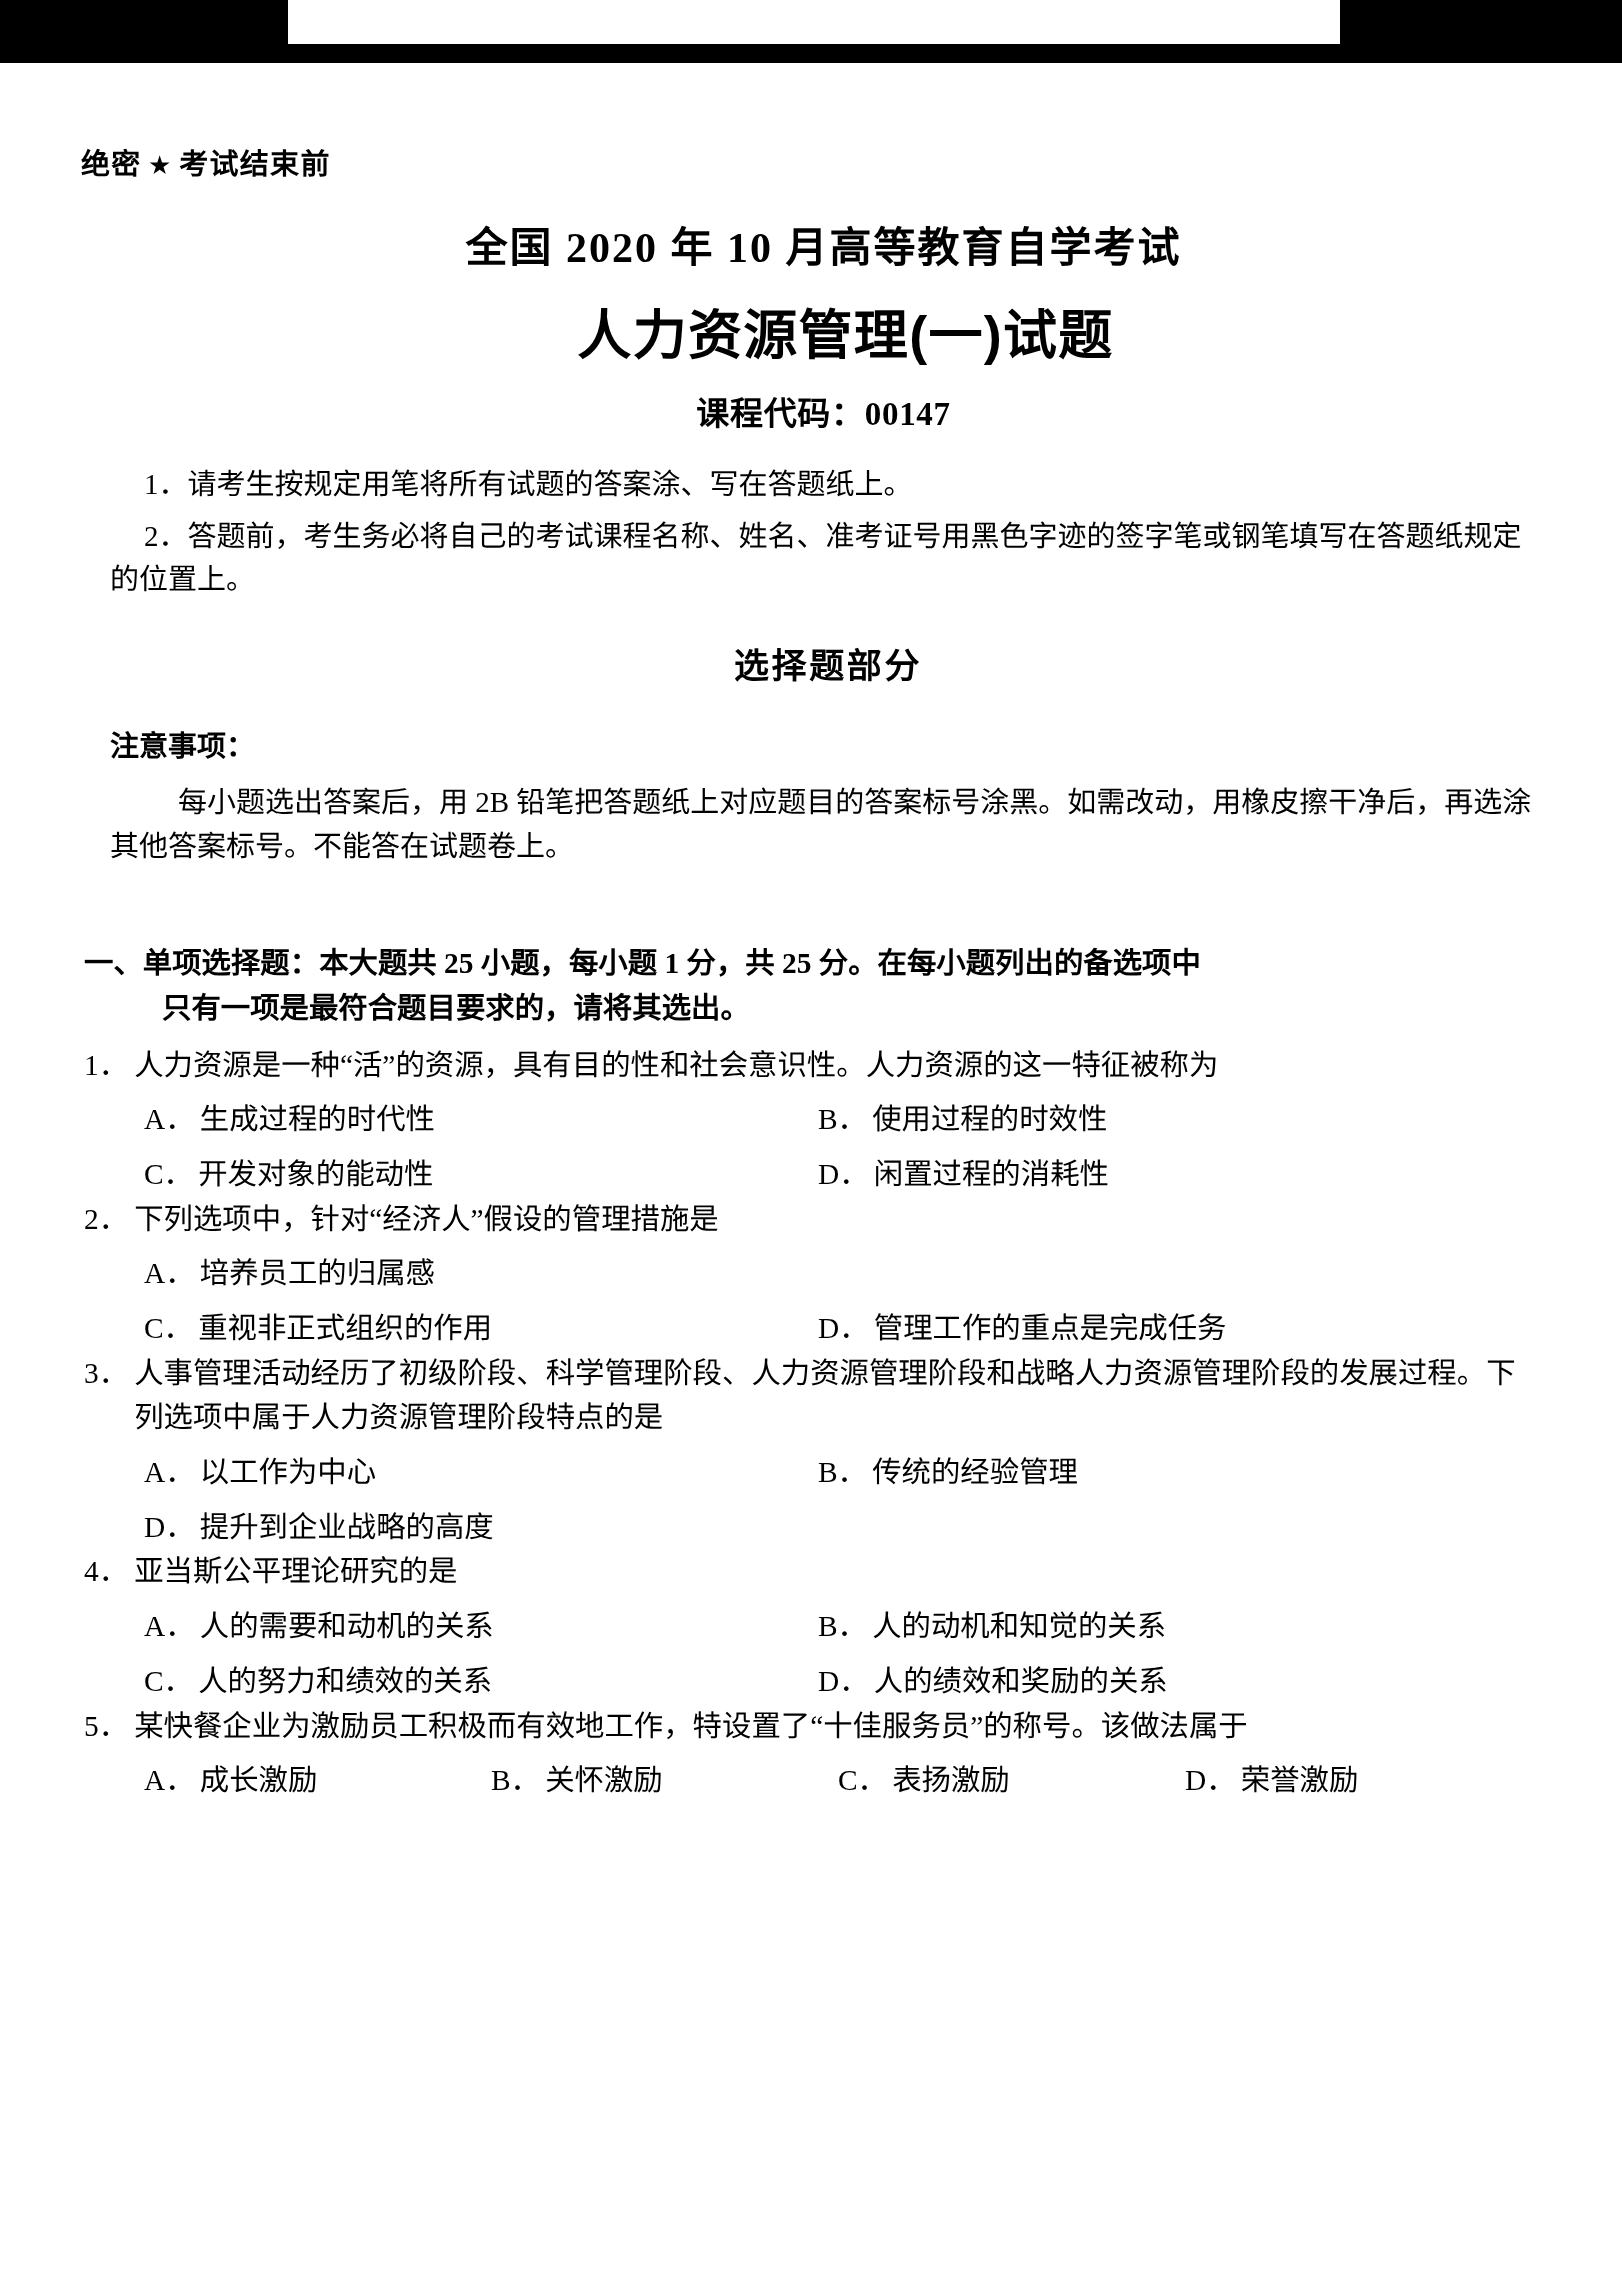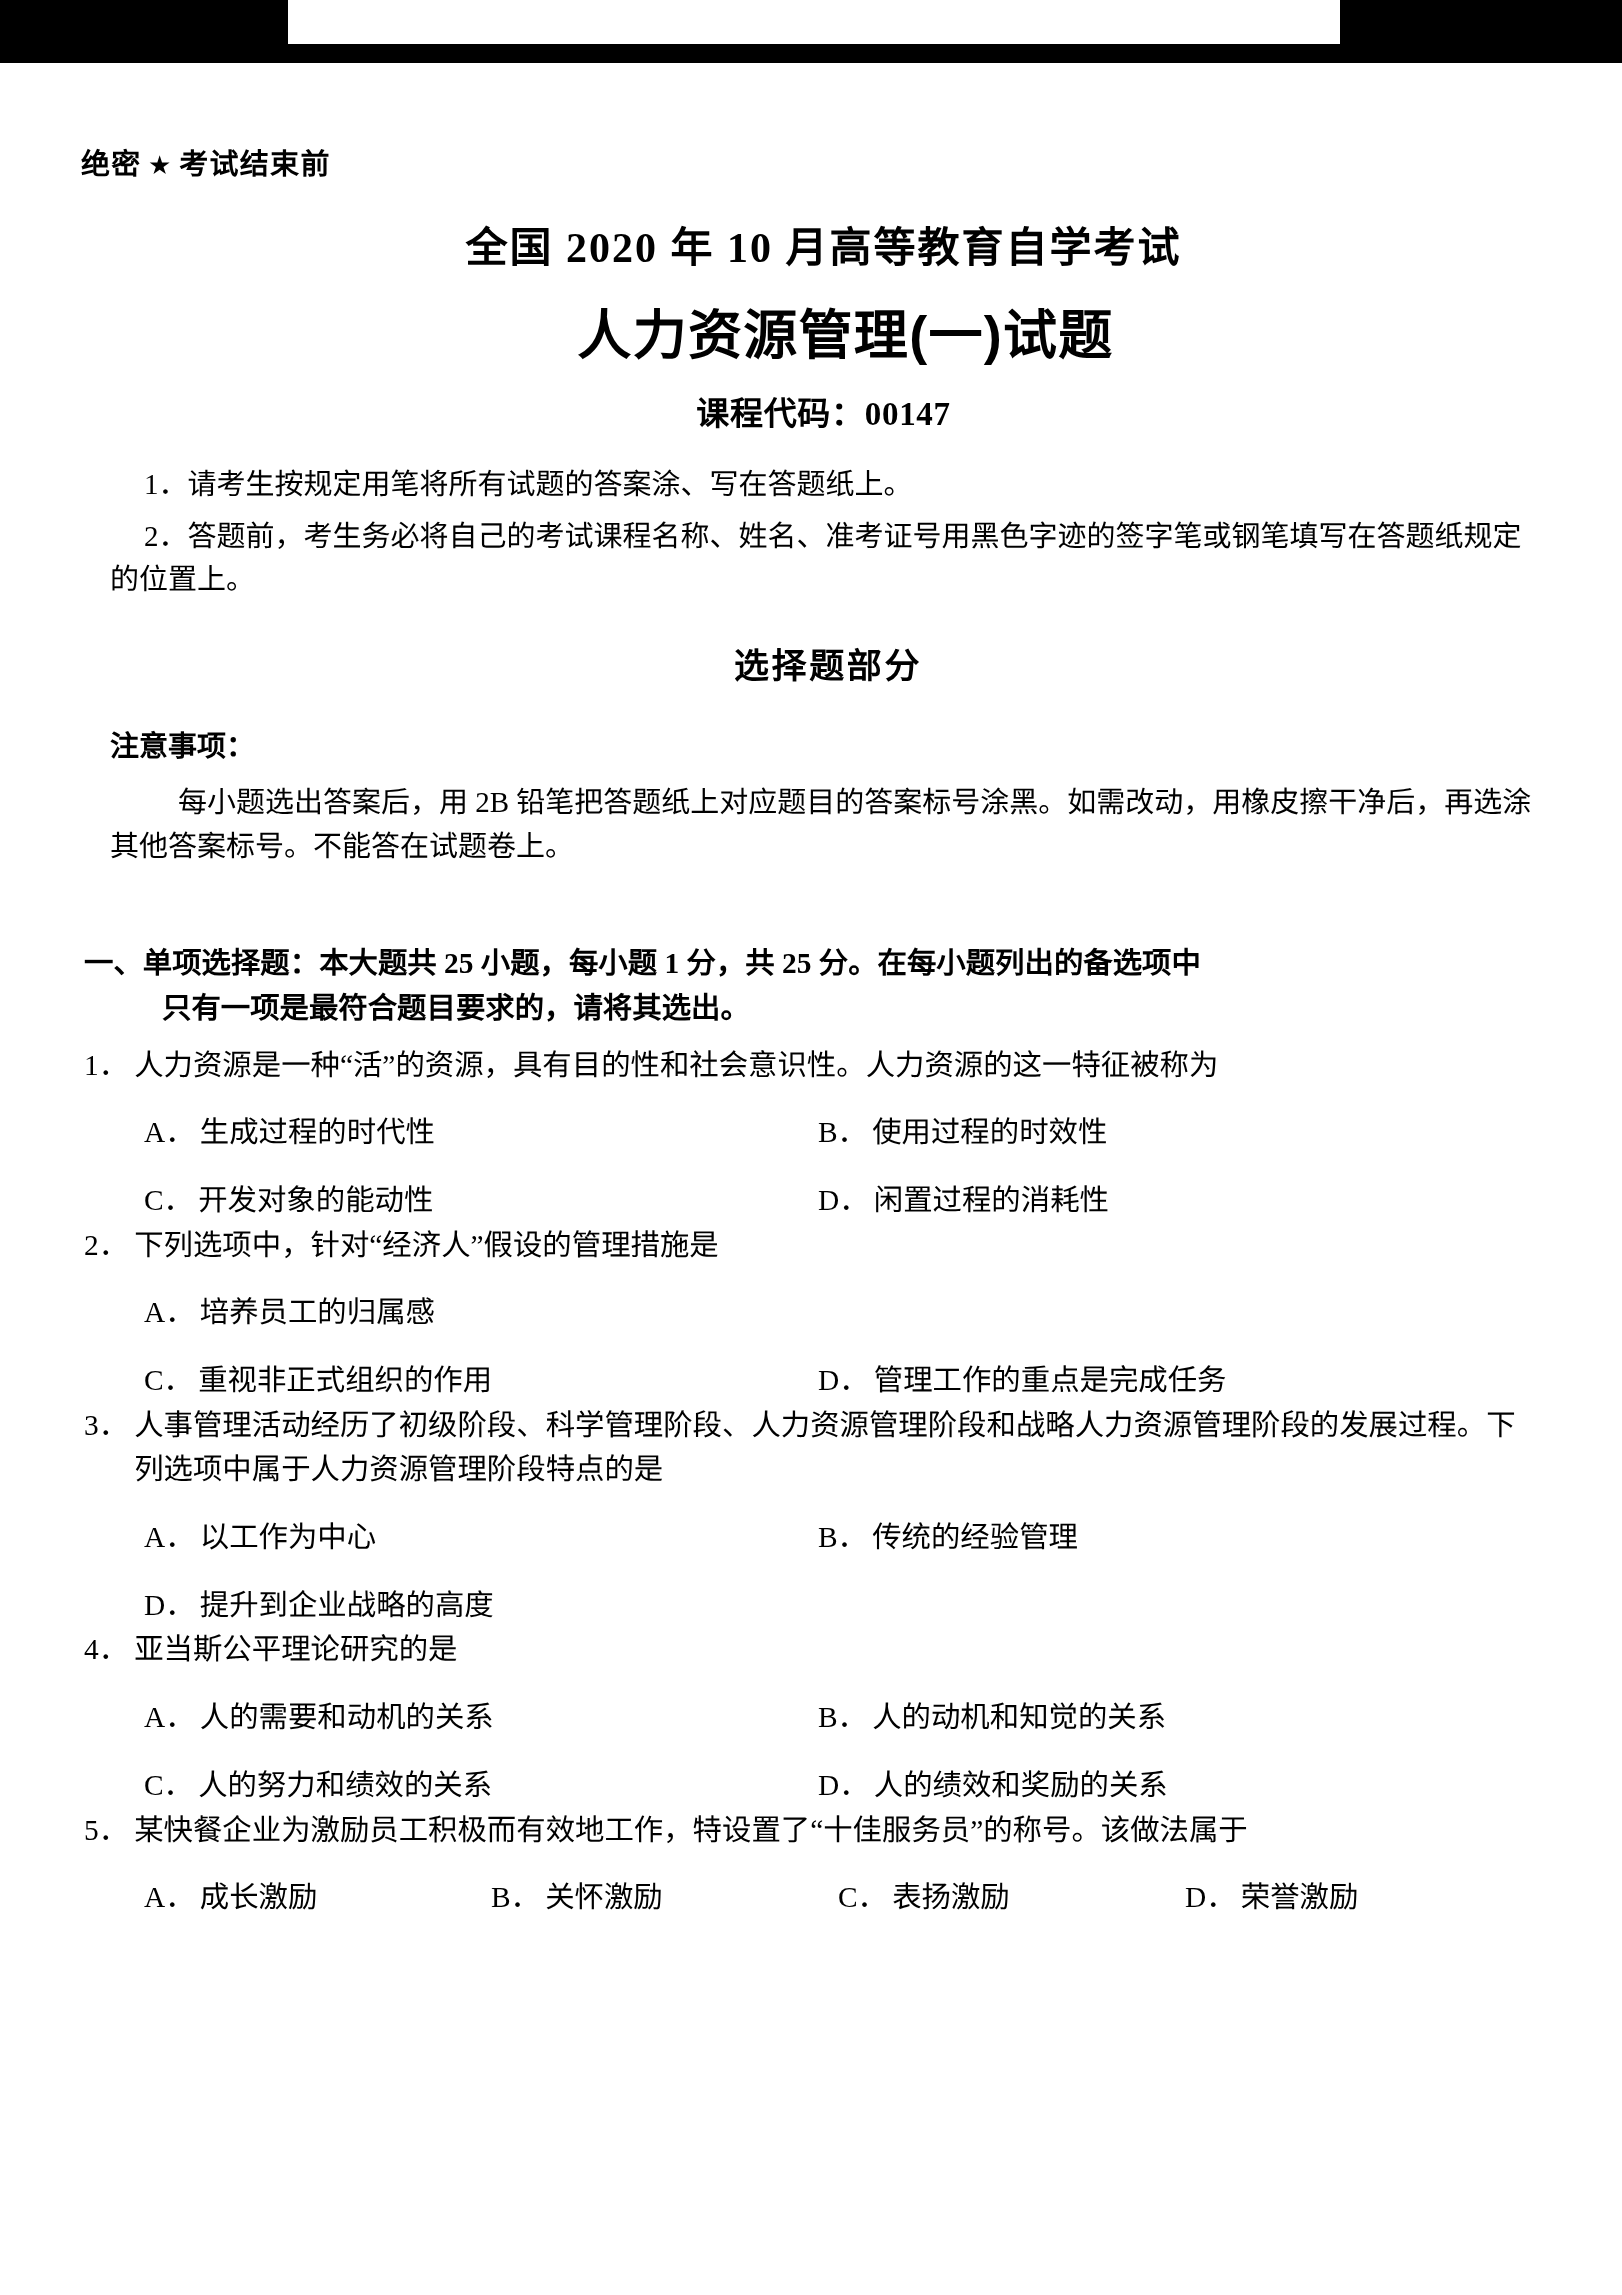--- a/index.html
+++ b/index.html
@@ -143,21 +143,21 @@
   }
   .qtext {
     flex: 1 1 auto;
   }
 
   .opts {
     margin: 5.2px 0 0 0;
   }
   .opts-row {
     display: flex;
-    margin-top: 23px;
+    margin-top: 10px;
   }
   .opts.cols2 .opt {
     flex: 0 0 auto;
     font-size: 29.4px;
   }
   .opts.cols2 .opt:nth-child(1) { width: 674px; margin-left: 60px; }
   .opts.cols2 .opt:nth-child(2) { width: 674px; }
 
   .opts.cols4 .opt {
     flex: 0 0 auto;

